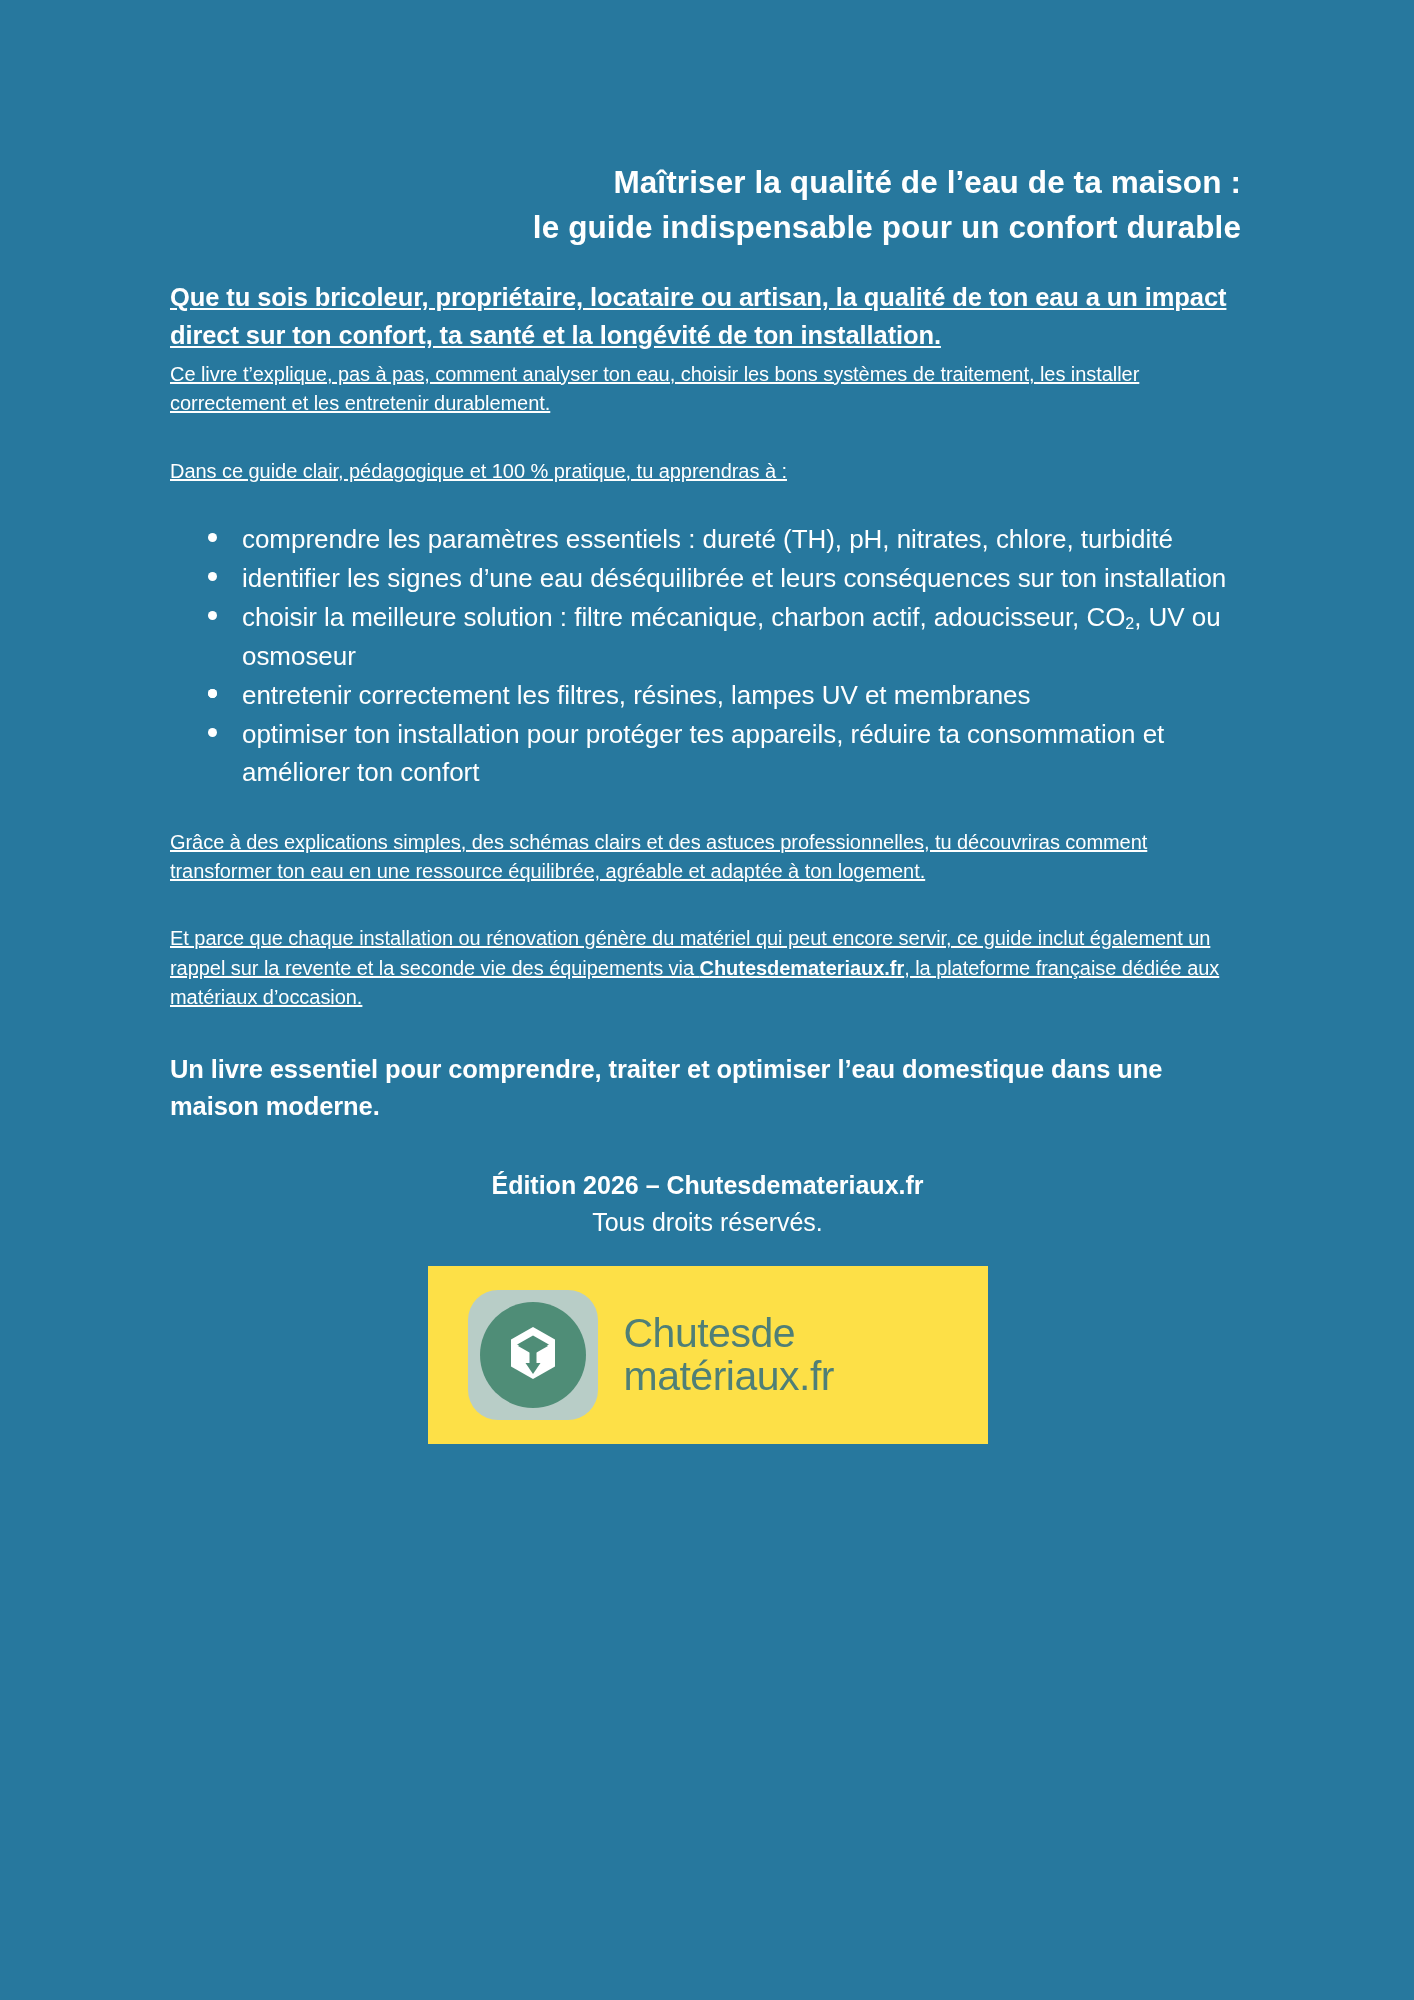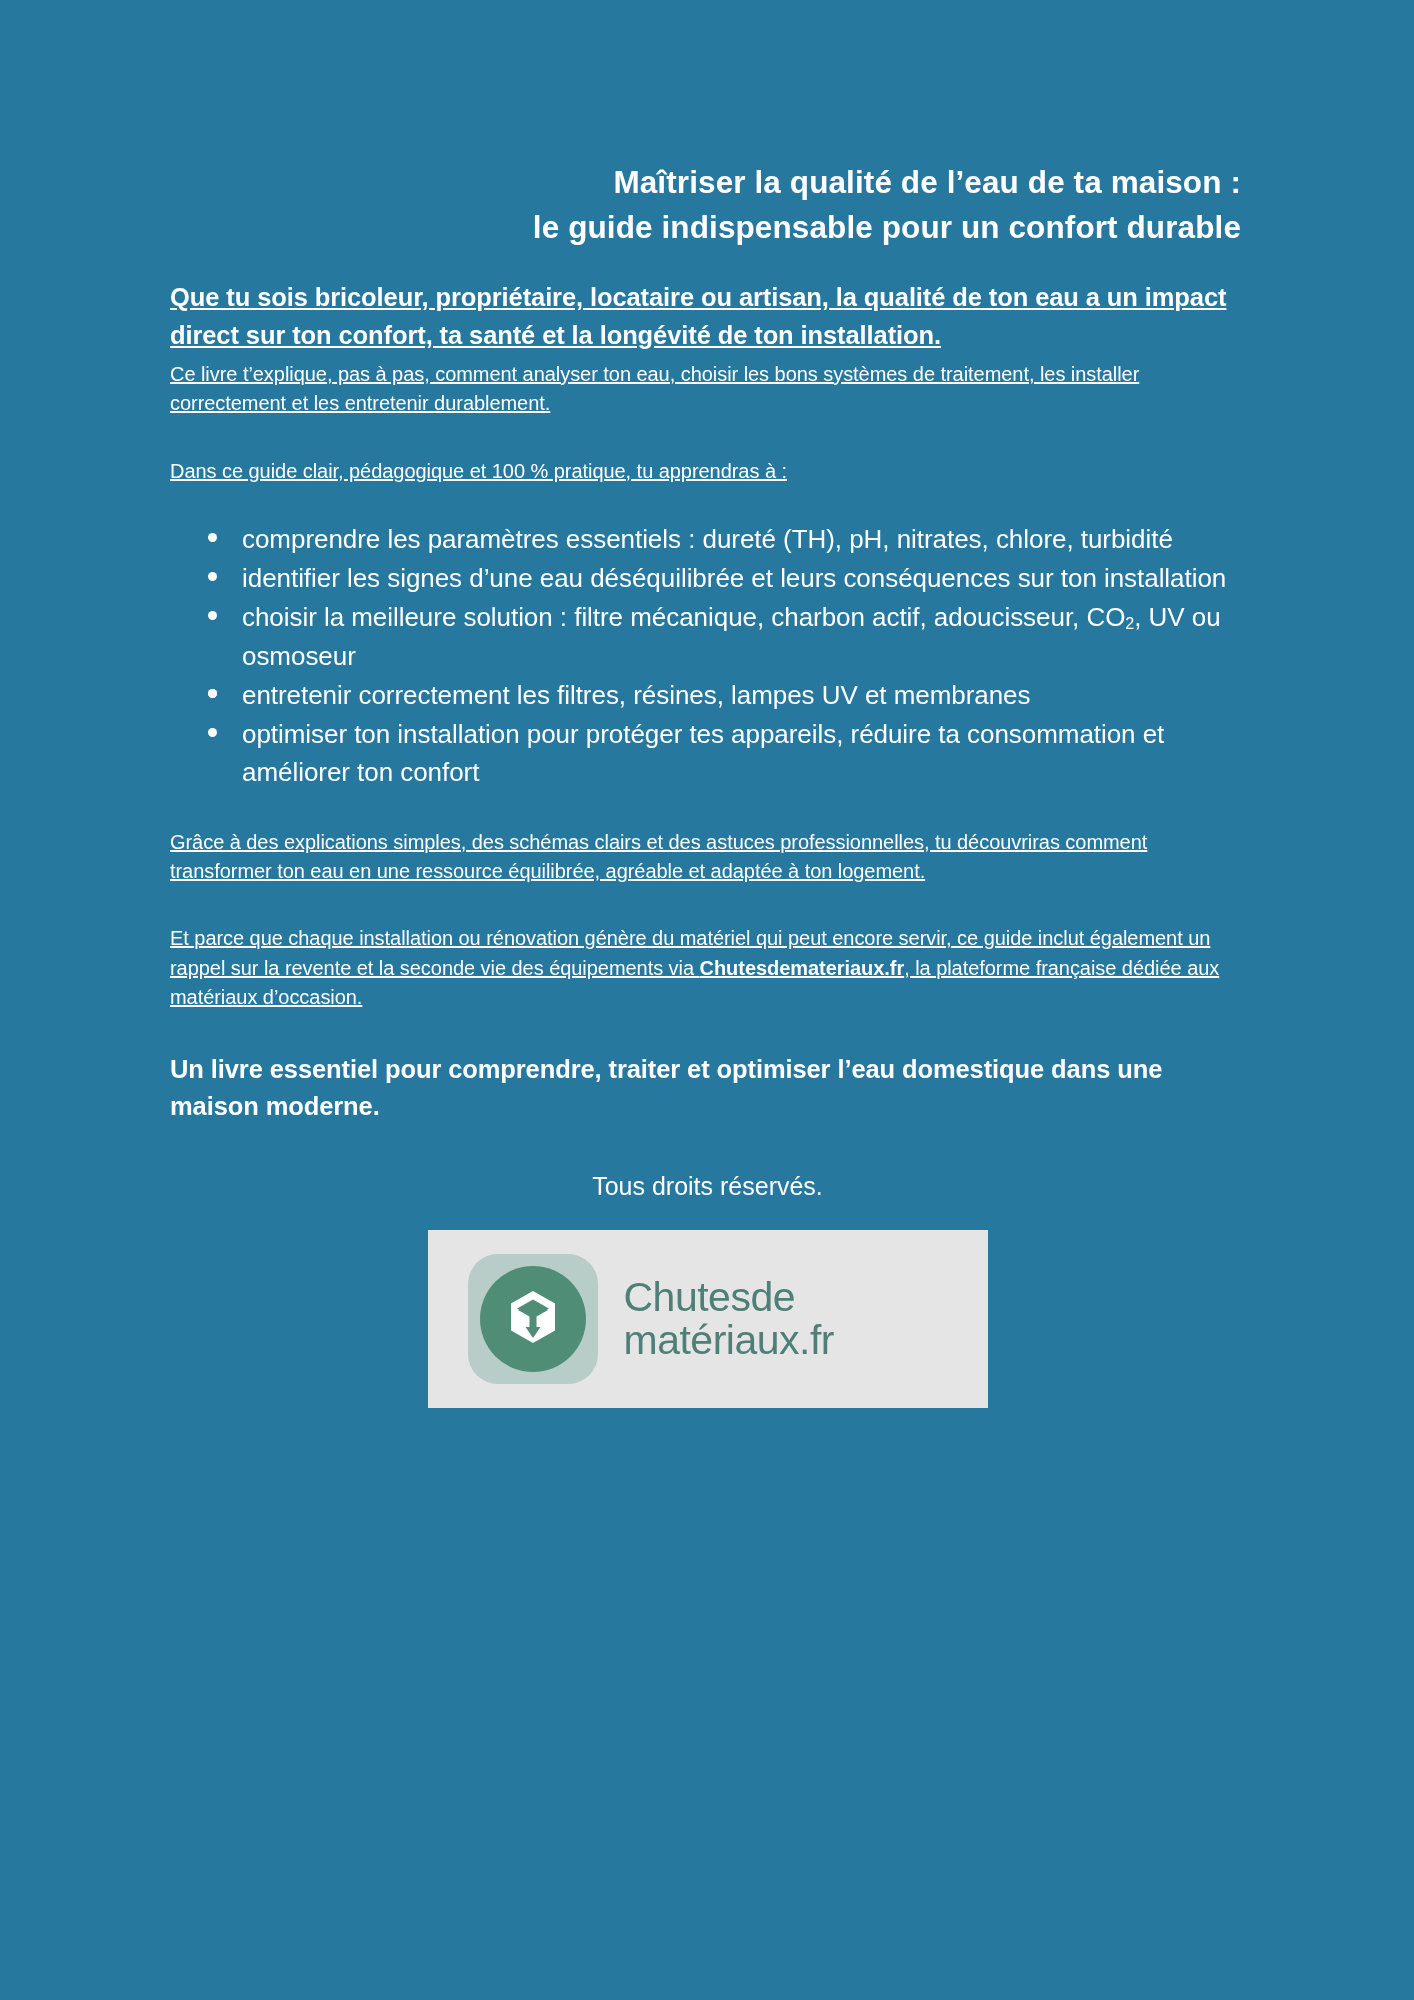--- a/index.html
+++ b/index.html
@@ -114,21 +114,21 @@
     margin: 2px 0 0 0;
   }
 
   
   .logo-wrap {
     display: flex;
     justify-content: center;
     margin-top: 26px;
   }
   .logo-card {
-    background: #e5e5e5;
+    background: #fde047;
     width: 560px;
     height: 178px;
     display: flex;
     align-items: center;
     padding-left: 40px;
     box-sizing: border-box;
   }
   .logo-mark {
     width: 130px;
     height: 130px;
@@ -199,20 +199,21 @@
         <span>optimiser ton installation pour protéger tes appareils, réduire ta consommation et améliorer ton confort</span>
       </li>
     </ul>
 
     <p class="body-par">Grâce à des explications simples, des schémas clairs et des astuces professionnelles, tu découvriras comment transformer ton eau en une ressource équilibrée, agréable et adaptée à ton logement.</p>
 
     <p class="body-par"><span>Et parce que chaque installation ou rénovation génère du matériel qui peut encore servir, ce guide inclut également un rappel sur la revente et la seconde vie des équipements via </span><strong>Chutesdemateriaux.fr</strong><span>, la plateforme française dédiée aux matériaux d’occasion.</span></p>
 
     <p class="closing">Un livre essentiel pour comprendre, traiter et optimiser l’eau domestique dans une maison moderne.</p>
 
+    <p class="edition">Édition 2026 – Chutesdemateriaux.fr</p>
     <p class="rights">Tous droits réservés.</p>
 
     <div class="logo-wrap">
       <div class="logo-card">
         <div class="logo-mark">
           <div class="logo-circle">
             <svg width="74" height="74" viewBox="0 0 74 74">
               <g fill="#ffffff">
                 <polygon points="37,9 59,21.5 59,30 37,17.5 15,30 15,21.5"></polygon>
                 <polygon points="15,23 37,35.5 37,61 15,48.5"></polygon>

